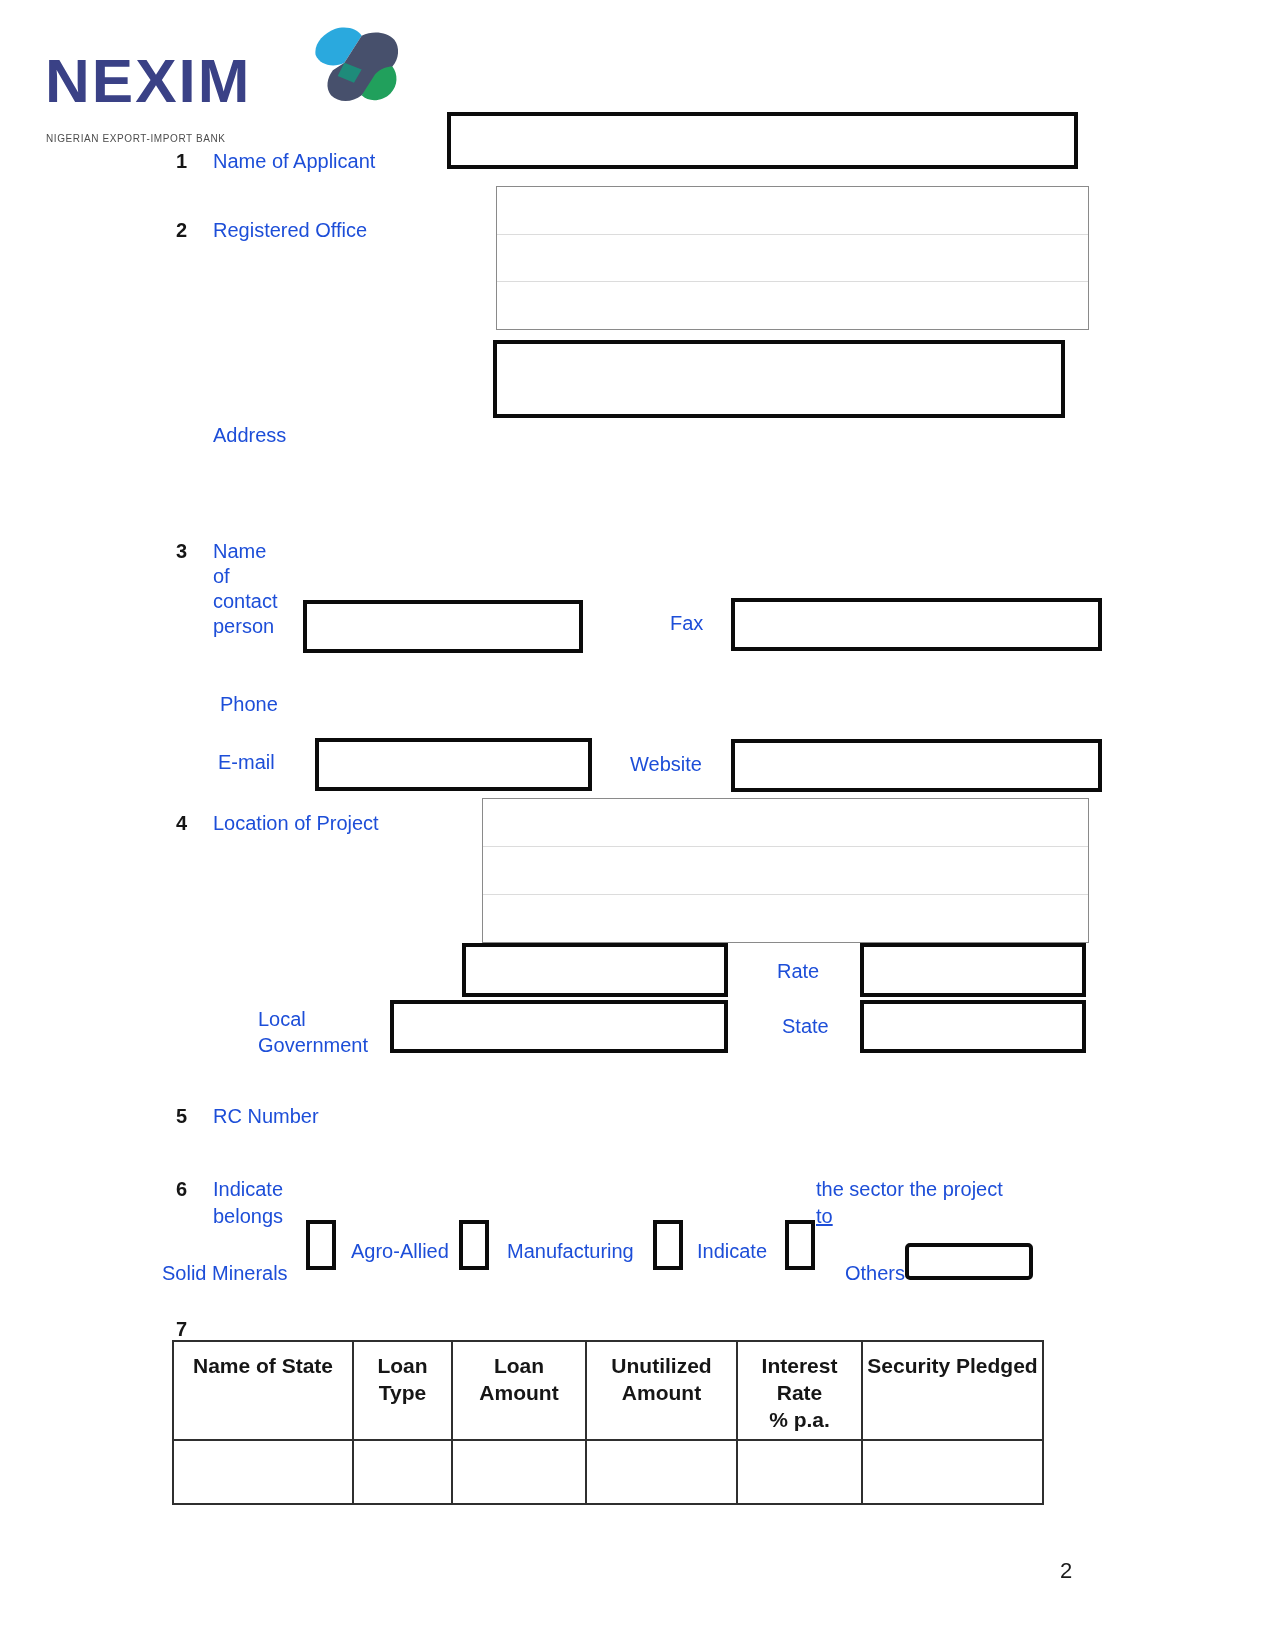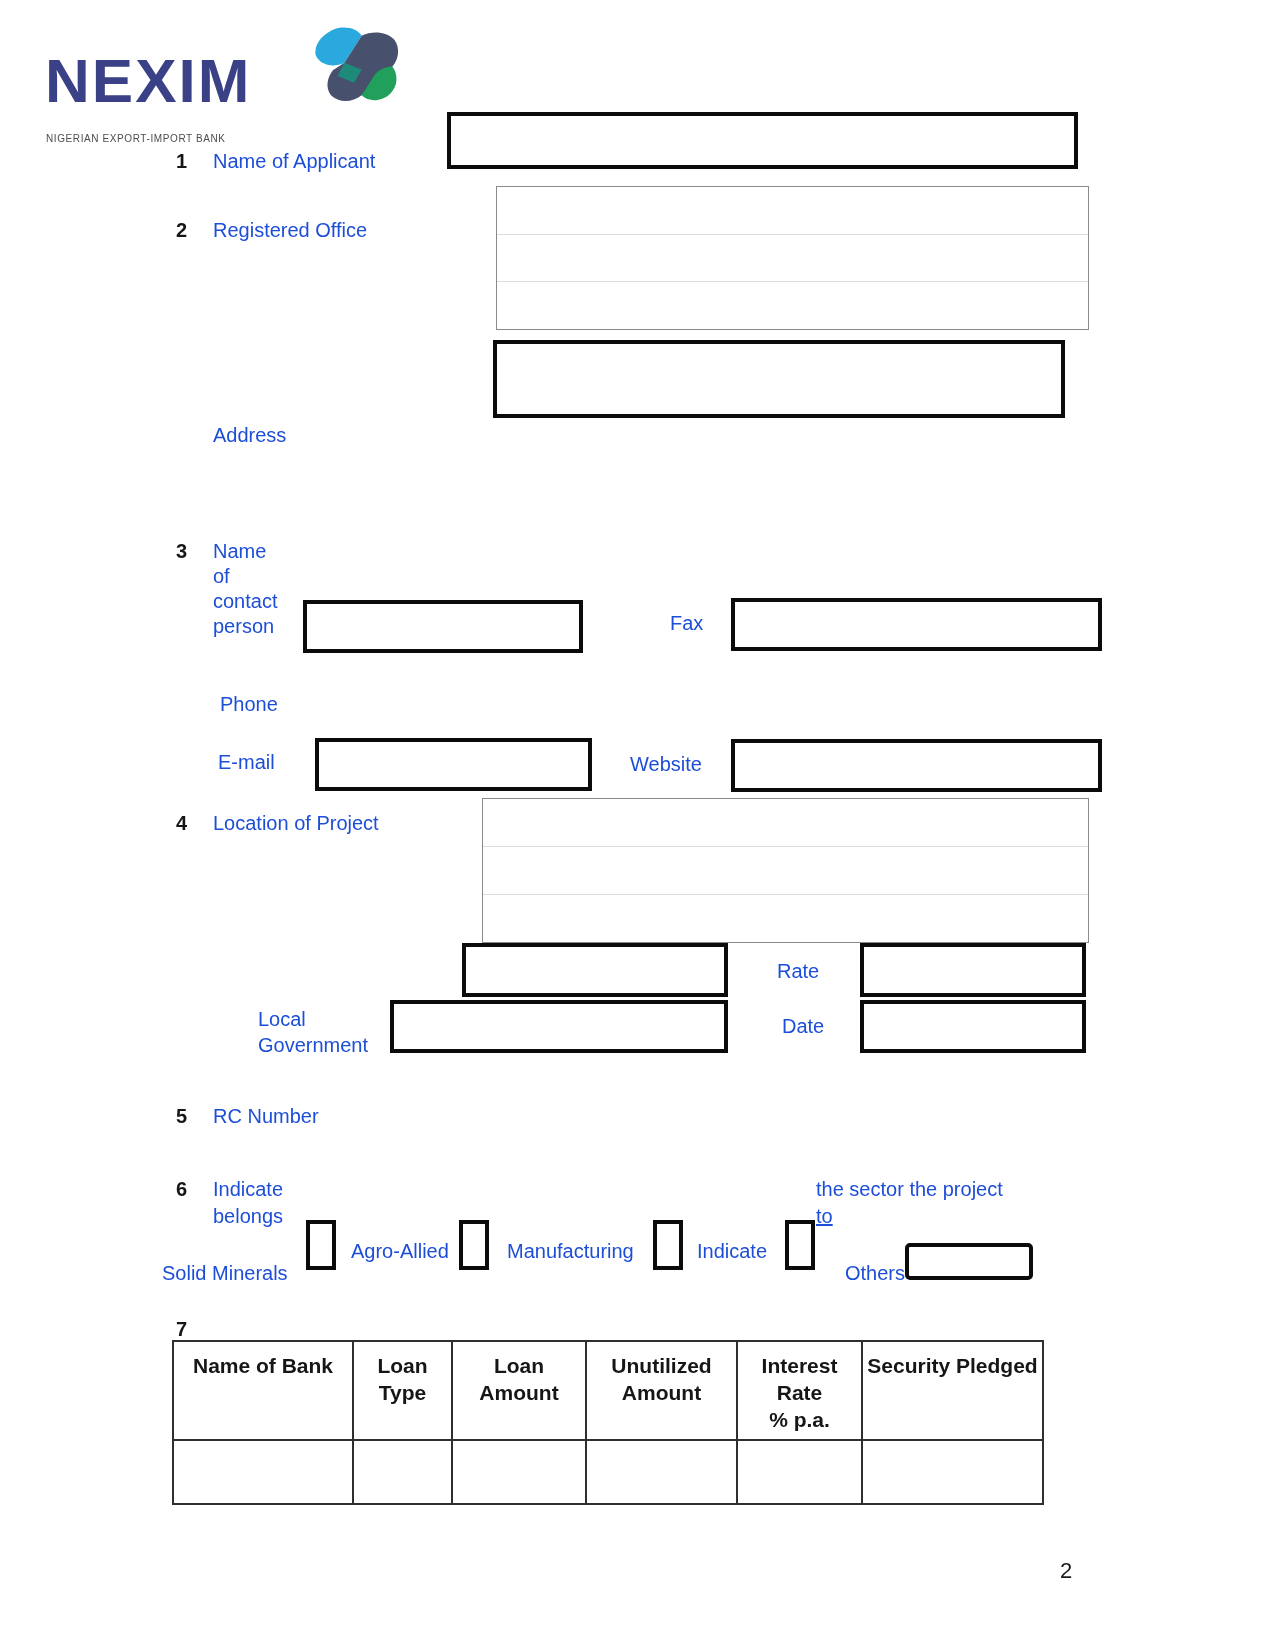--- a/index.html
+++ b/index.html
@@ -89,21 +89,21 @@
     <div class="row" style="height:46px;"></div>
   </div>
 
   <div class="box" style="left:462px;top:943px;width:266px;height:54px;"></div>
   <div class="abs lbl" style="left:777px;top:960px;">Rate</div>
   <div class="box" style="left:860px;top:943px;width:226px;height:54px;"></div>
 
   <div class="abs lbl" style="left:258px;top:1008px;">Local</div>
   <div class="abs lbl" style="left:258px;top:1034px;">Government</div>
   <div class="box" style="left:390px;top:1000px;width:338px;height:53px;"></div>
-  <div class="abs lbl" style="left:782px;top:1015px;">Date</div>
+  <div class="abs lbl" style="left:782px;top:1015px;">State</div>
   <div class="box" style="left:860px;top:1000px;width:226px;height:53px;"></div>
 
   <div class="abs num" style="left:176px;top:1105px;">5</div>
   <div class="abs lbl" style="left:213px;top:1105px;">RC Number</div>
 
   <div class="abs num" style="left:176px;top:1178px;">6</div>
   <div class="abs lbl" style="left:213px;top:1178px;">Indicate</div>
   <div class="abs lbl" style="left:816px;top:1178px;">the sector the project</div>
   <div class="abs lbl" style="left:213px;top:1205px;">belongs</div>
   <div class="abs lbl" style="left:816px;top:1205px;text-decoration:underline;">to</div>
@@ -130,21 +130,21 @@
       <col style="width:180px">
         <col style="width:99px">
         <col style="width:134px">
       <col style="width:151px">
         <col style="width:125px">
         <col style="width:181px">
     </colgroup>
     <tbody>
         <tr>
       <th>
-        <div>Name of Bank</div>
+        <div>Name of State</div>
       </th>
       <th>
         <div>Loan</div>
         <div>Type</div>
       </th>
       <th>
         <div>Loan</div>
         <div>Amount</div>
       </th>
       <th>

